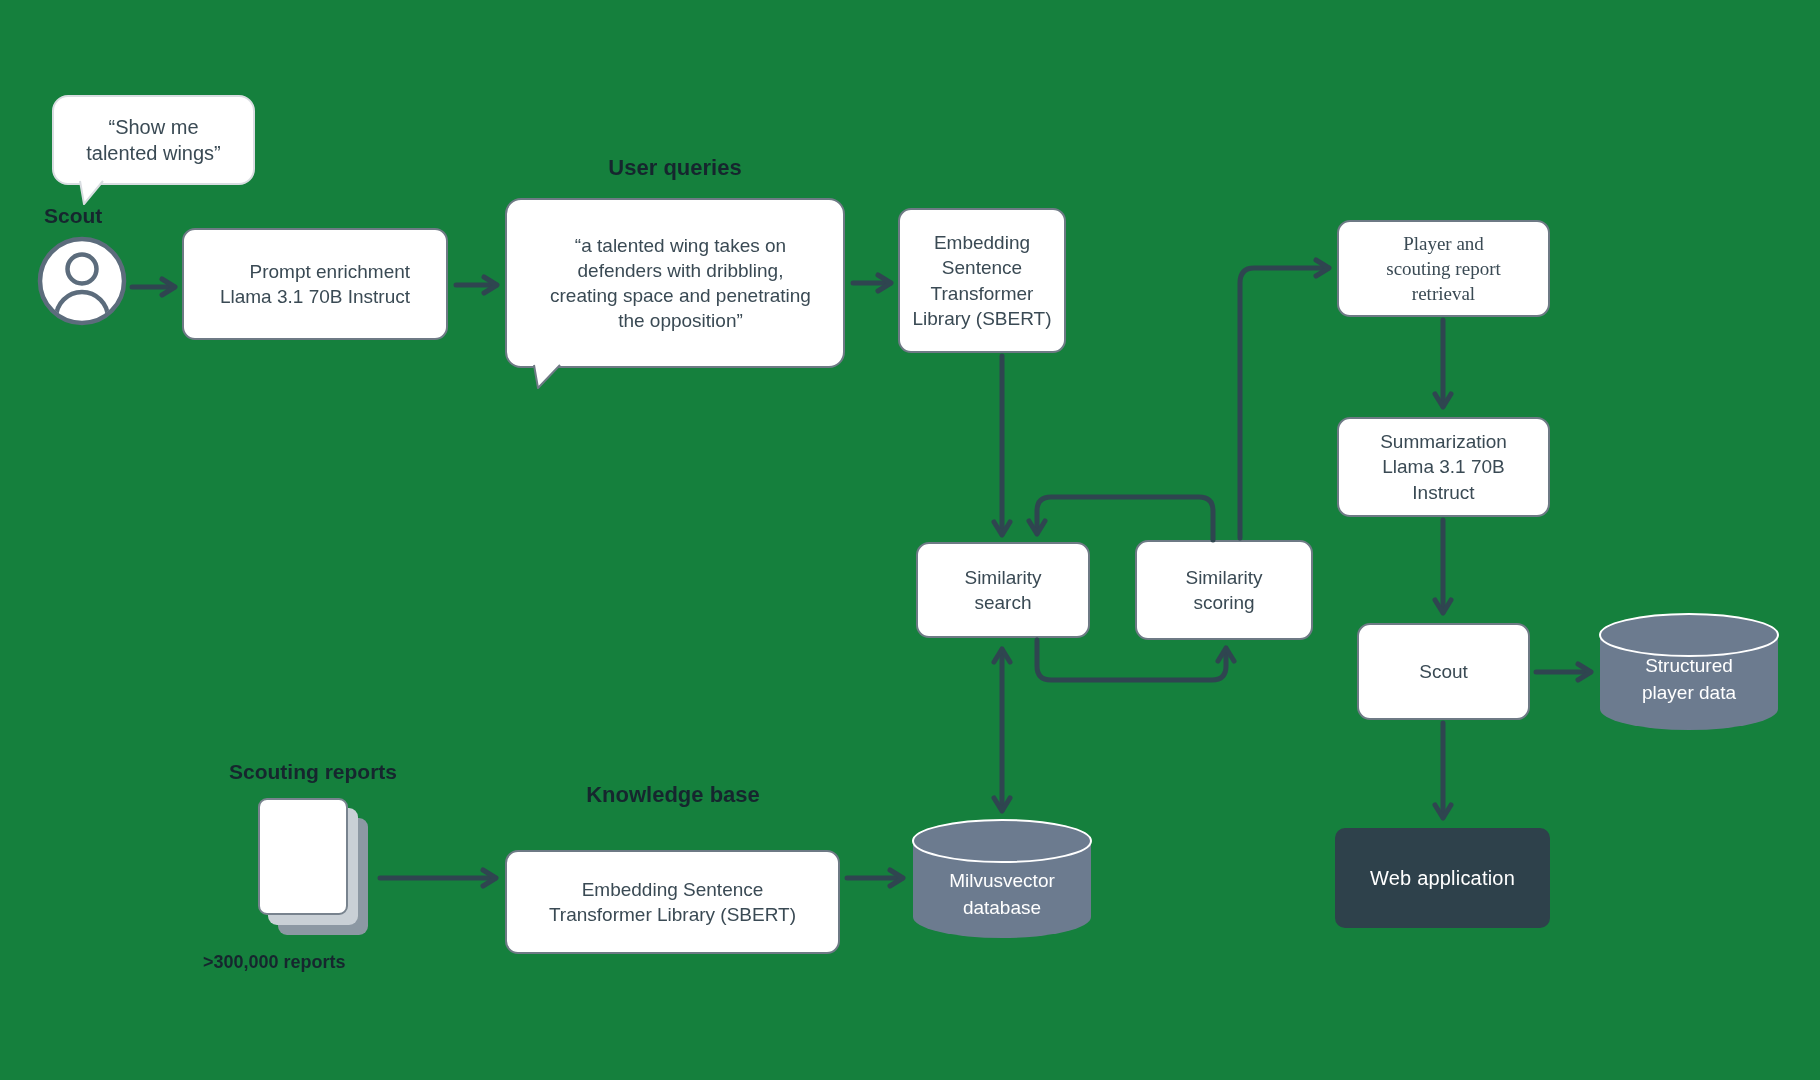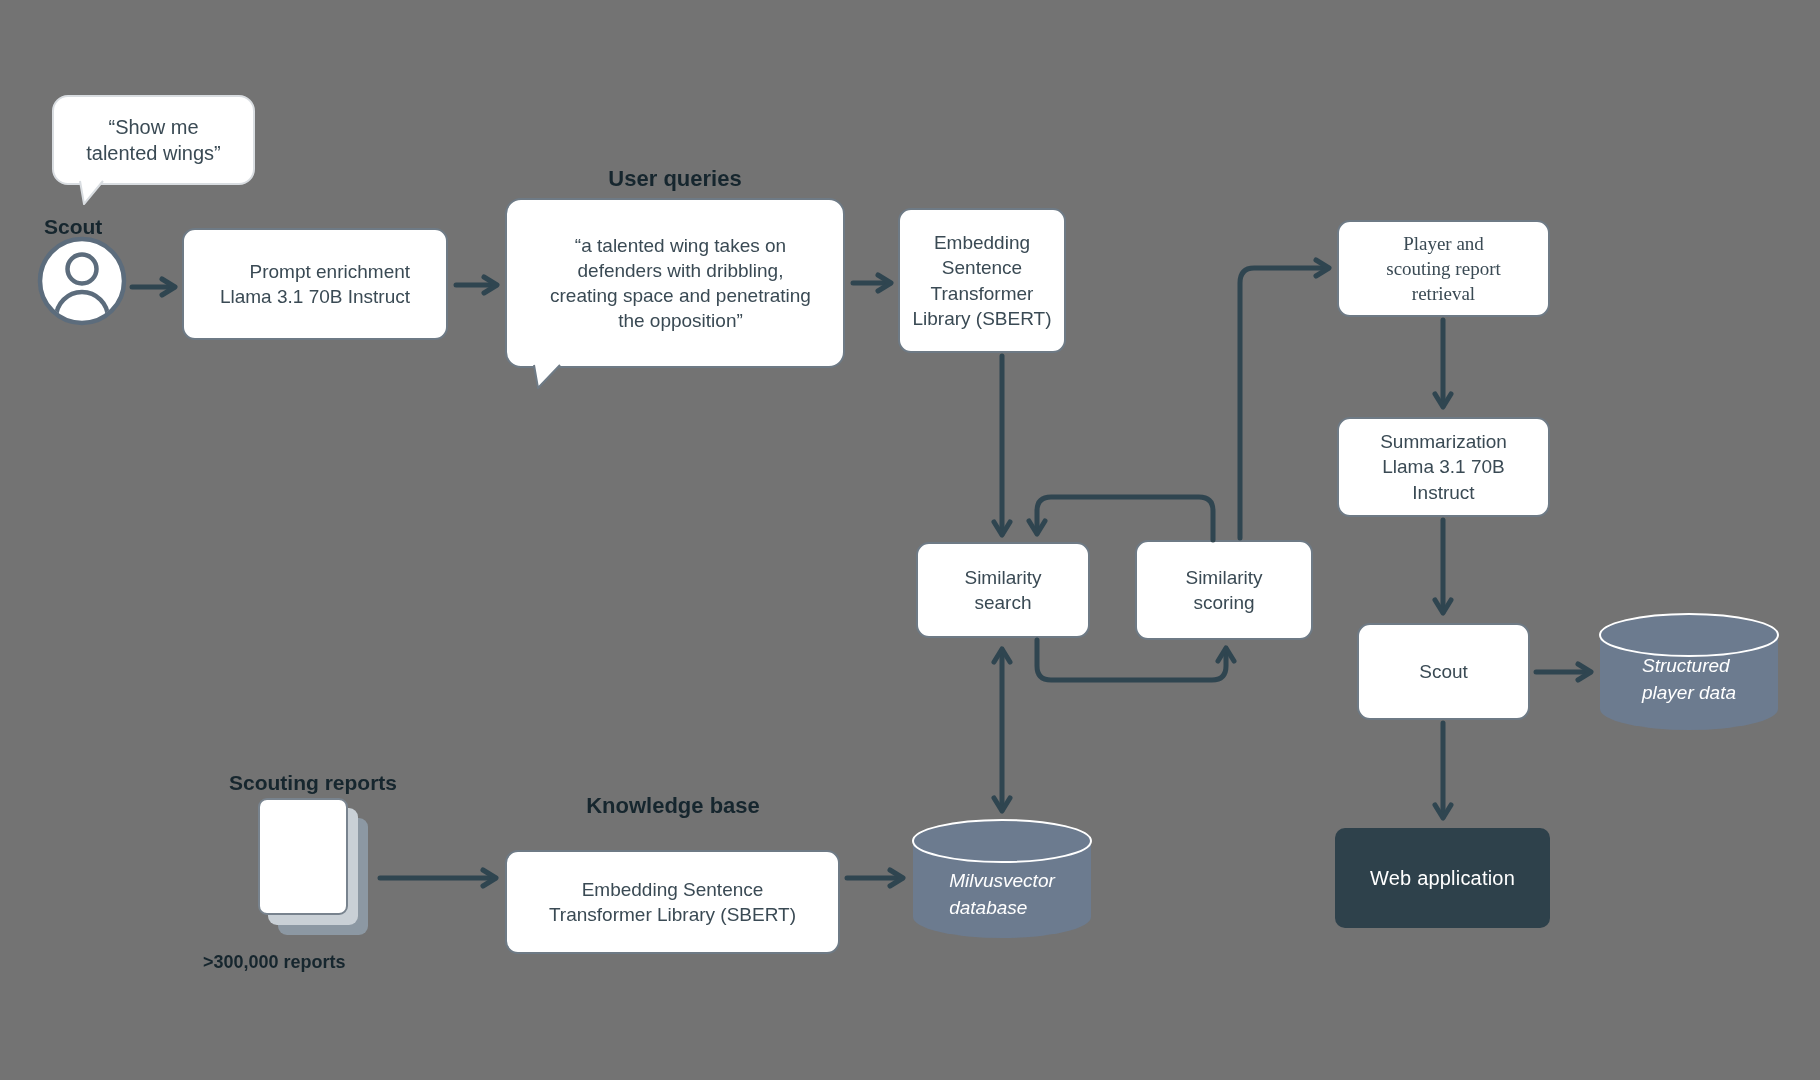--- a/index.html
+++ b/index.html
@@ -1,42 +1,41 @@
 <!DOCTYPE html>
 <html><head>
 <meta charset="utf-8">
 <style>
   html,body{margin:0;padding:0;background:#fff;}
   .stage{
-    position:relative;width:1820px;height:1080px;background:#737373;
+    position:relative;width:1820px;height:1080px;background:#15803d;
     font-family:"Liberation Sans",sans-serif;overflow:hidden;
   }
   .node{
     position:absolute;box-sizing:border-box;
     display:flex;align-items:center;justify-content:center;
     text-align:center;white-space:pre-line;
     background:#fff;border:2px solid #6E7A85;border-radius:13px;
     color:#3A4A54;font-size:19px;line-height:1.32;z-index:2;
   }
   .bubble-light{border-color:#D9DDE1;border-radius:16px;font-size:20px;}
   .bubble{border-radius:16px;}
   .dark{background:#2E414B;border:none;color:#fff;font-size:20px;letter-spacing:.2px;}
   .title{
     position:absolute;font-weight:700;color:#16262E;font-size:22px;
-    text-align:center;z-index:2;white-space:nowrap;margin-top:11px;
+    text-align:center;z-index:2;white-space:nowrap;
   }
   .small-label{
     position:absolute;font-weight:700;color:#16262E;font-size:18px;
     text-align:left;z-index:2;white-space:nowrap;
   }
   .cyl-label{
     position:absolute;z-index:8;color:#fff;font-size:19px;line-height:1.4;
-    display:flex;align-items:center;justify-content:center;
+    display:flex;align-items:center;justify-content:center;text-align:center;
     white-space:pre-line;
-    font-style:italic;
   }
   .page{position:absolute;box-sizing:border-box;border-radius:9px;z-index:2;}
   .page.back{background:#8C98A3;}
   .page.mid{background:#C9D0D6;}
   .page.front{background:#fff;border:2px solid #78838E;}
   svg.overlay{position:absolute;left:0;top:0;z-index:5;pointer-events:none;}
 </style>
 </head>
 <body>
 

